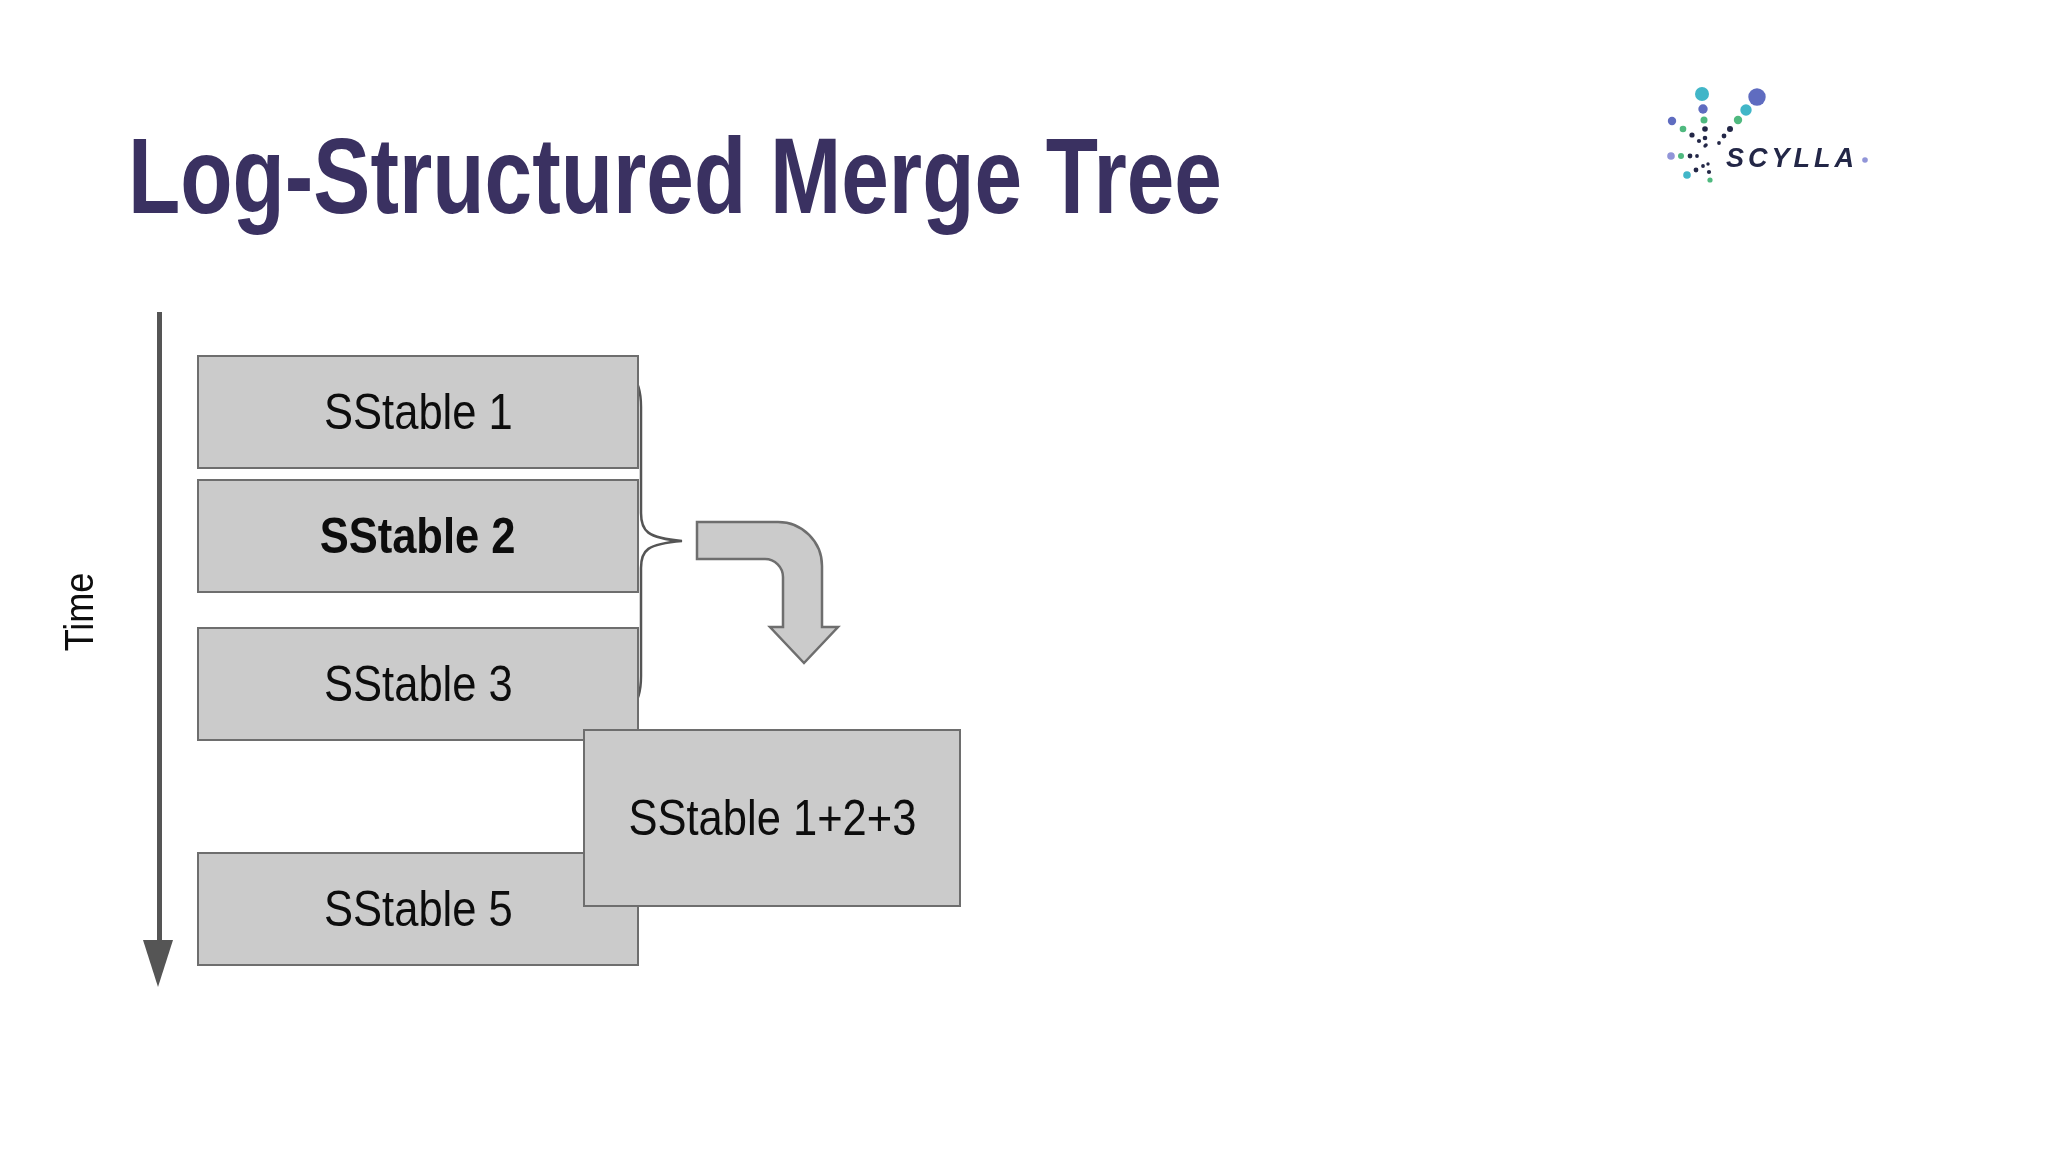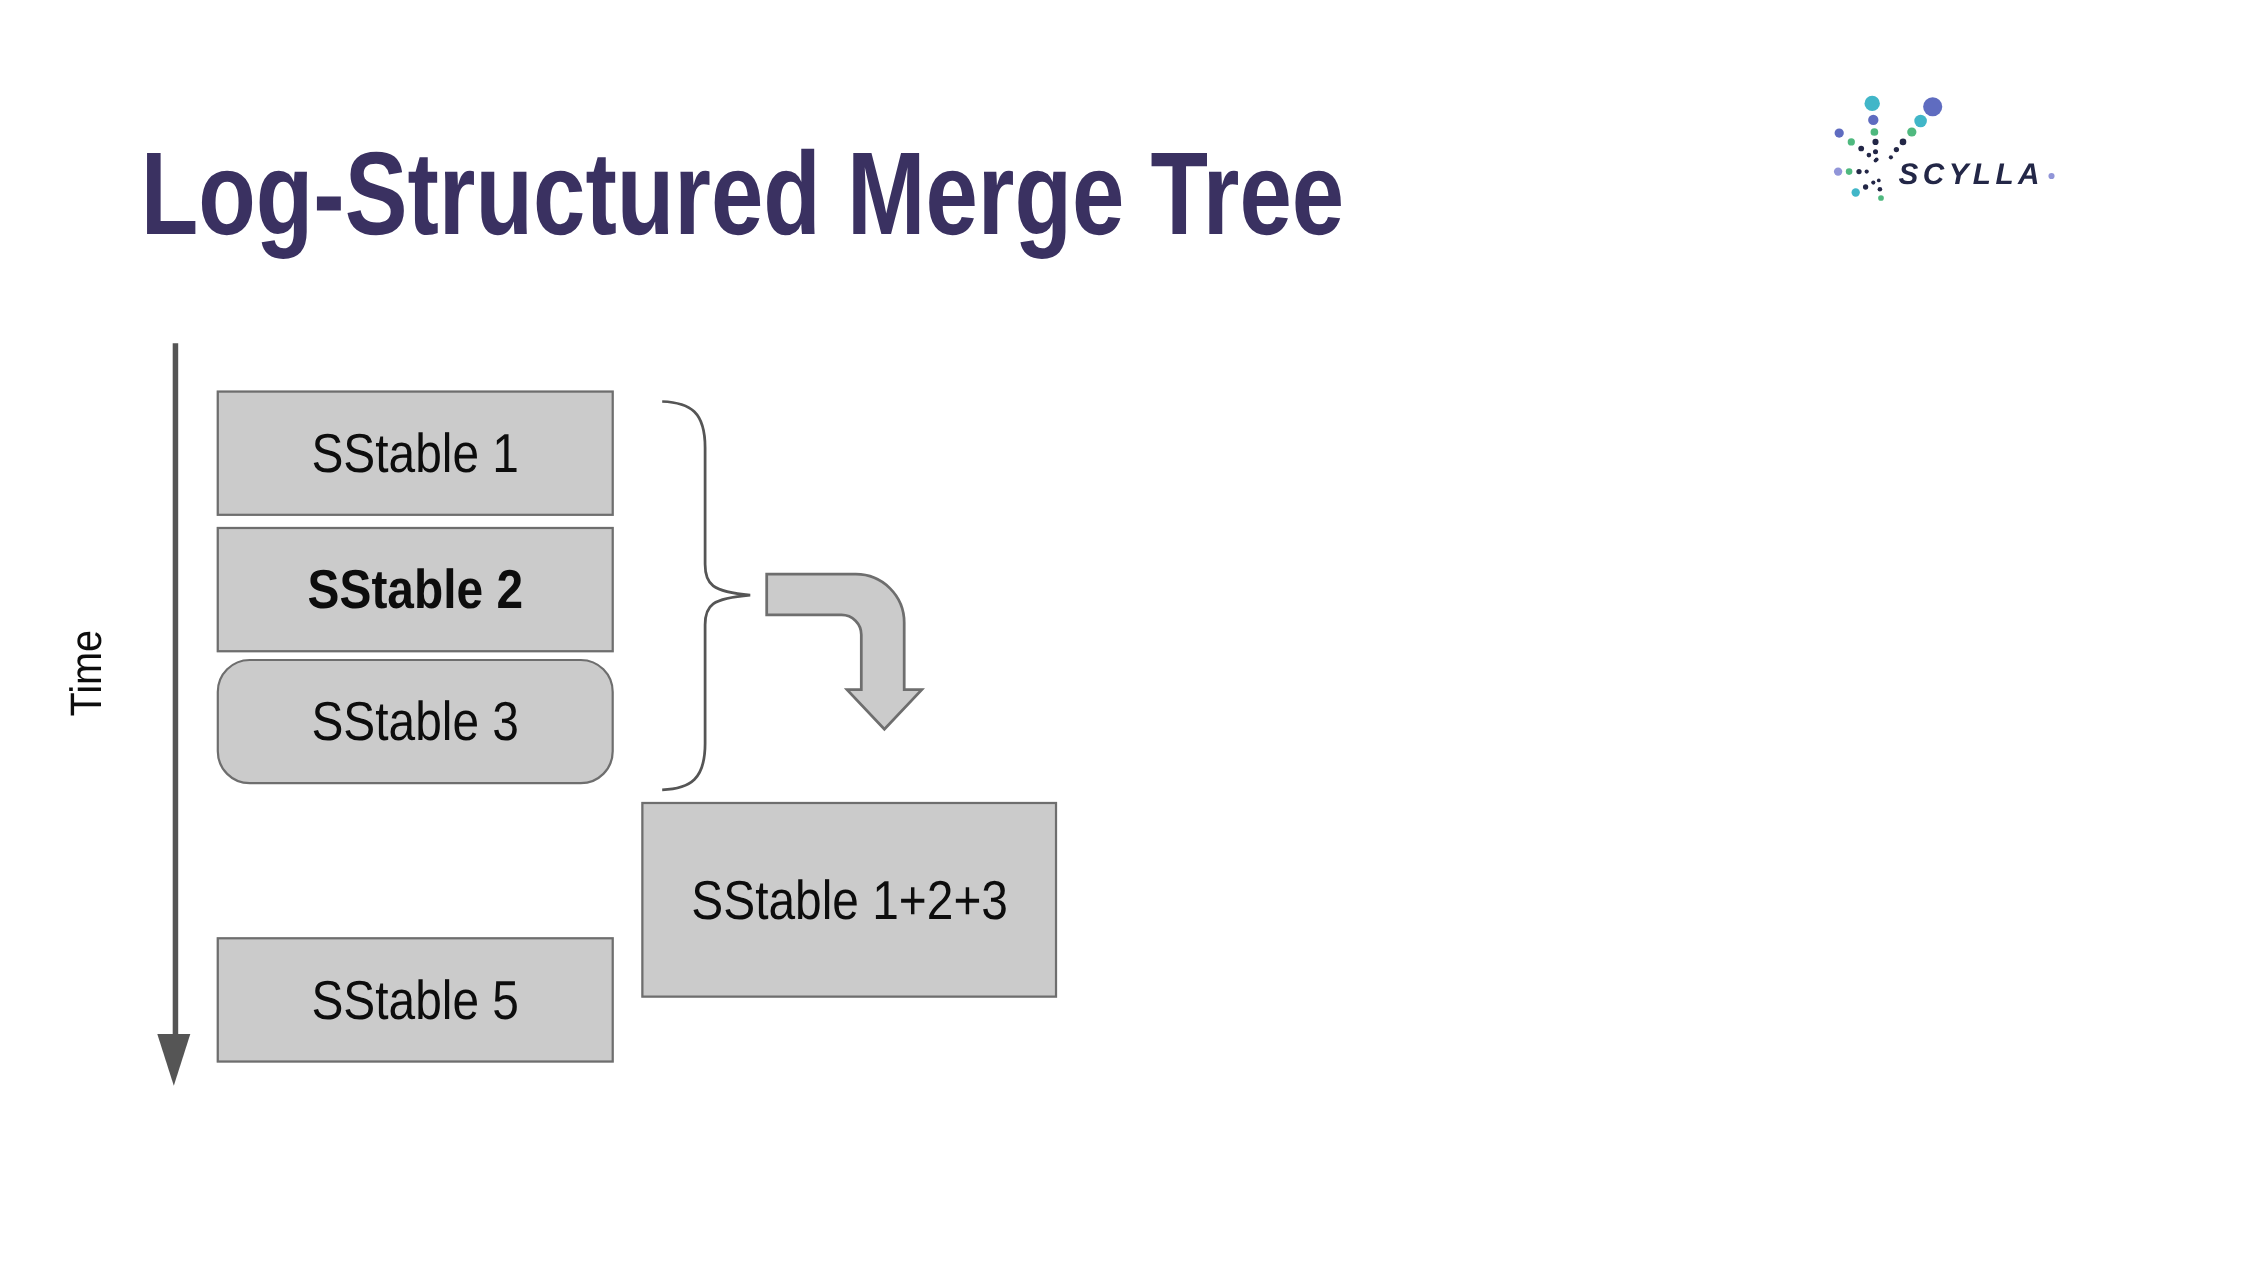--- a/index.html
+++ b/index.html
@@ -52,22 +52,22 @@
   
   .box{
     position:absolute;box-sizing:border-box;
     background:var(--box-fill,#cbcbcb);
     border:2.5px solid var(--box-border,#6e6e6e);
     display:flex;align-items:center;justify-content:center;
     font-size:50px;color:var(--label-text,#0d0d0d);
     white-space:nowrap;
   }
   .box .squeeze{display:inline-block;transform:scaleX(0.87);transform-origin:center;}
-  .sstable{left:197px;width:361px;height:114px;text-align:center;}
-  .s1{top:338px;} .s2{top:462px;font-weight:bold;} .s3{top:582px;border-radius:30px;} .s4{top:711px;} .s5{top:835px;}
+  .sstable{left:197px;width:442px;height:114px;text-align:center;}
+  .s1{top:338px;} .s2{top:462px;font-weight:bold;} .s3{top:610px;} .s4{top:711px;} .s5{top:835px;}
   .merged{left:583px;top:712px;width:378px;height:178px;}
 </style>
 </head>
 <body>
 
 <div class="slide">
 
   <div class="title"><span class="squeeze">Log-Structured Merge Tree</span></div>
 
   <div class="logo">

